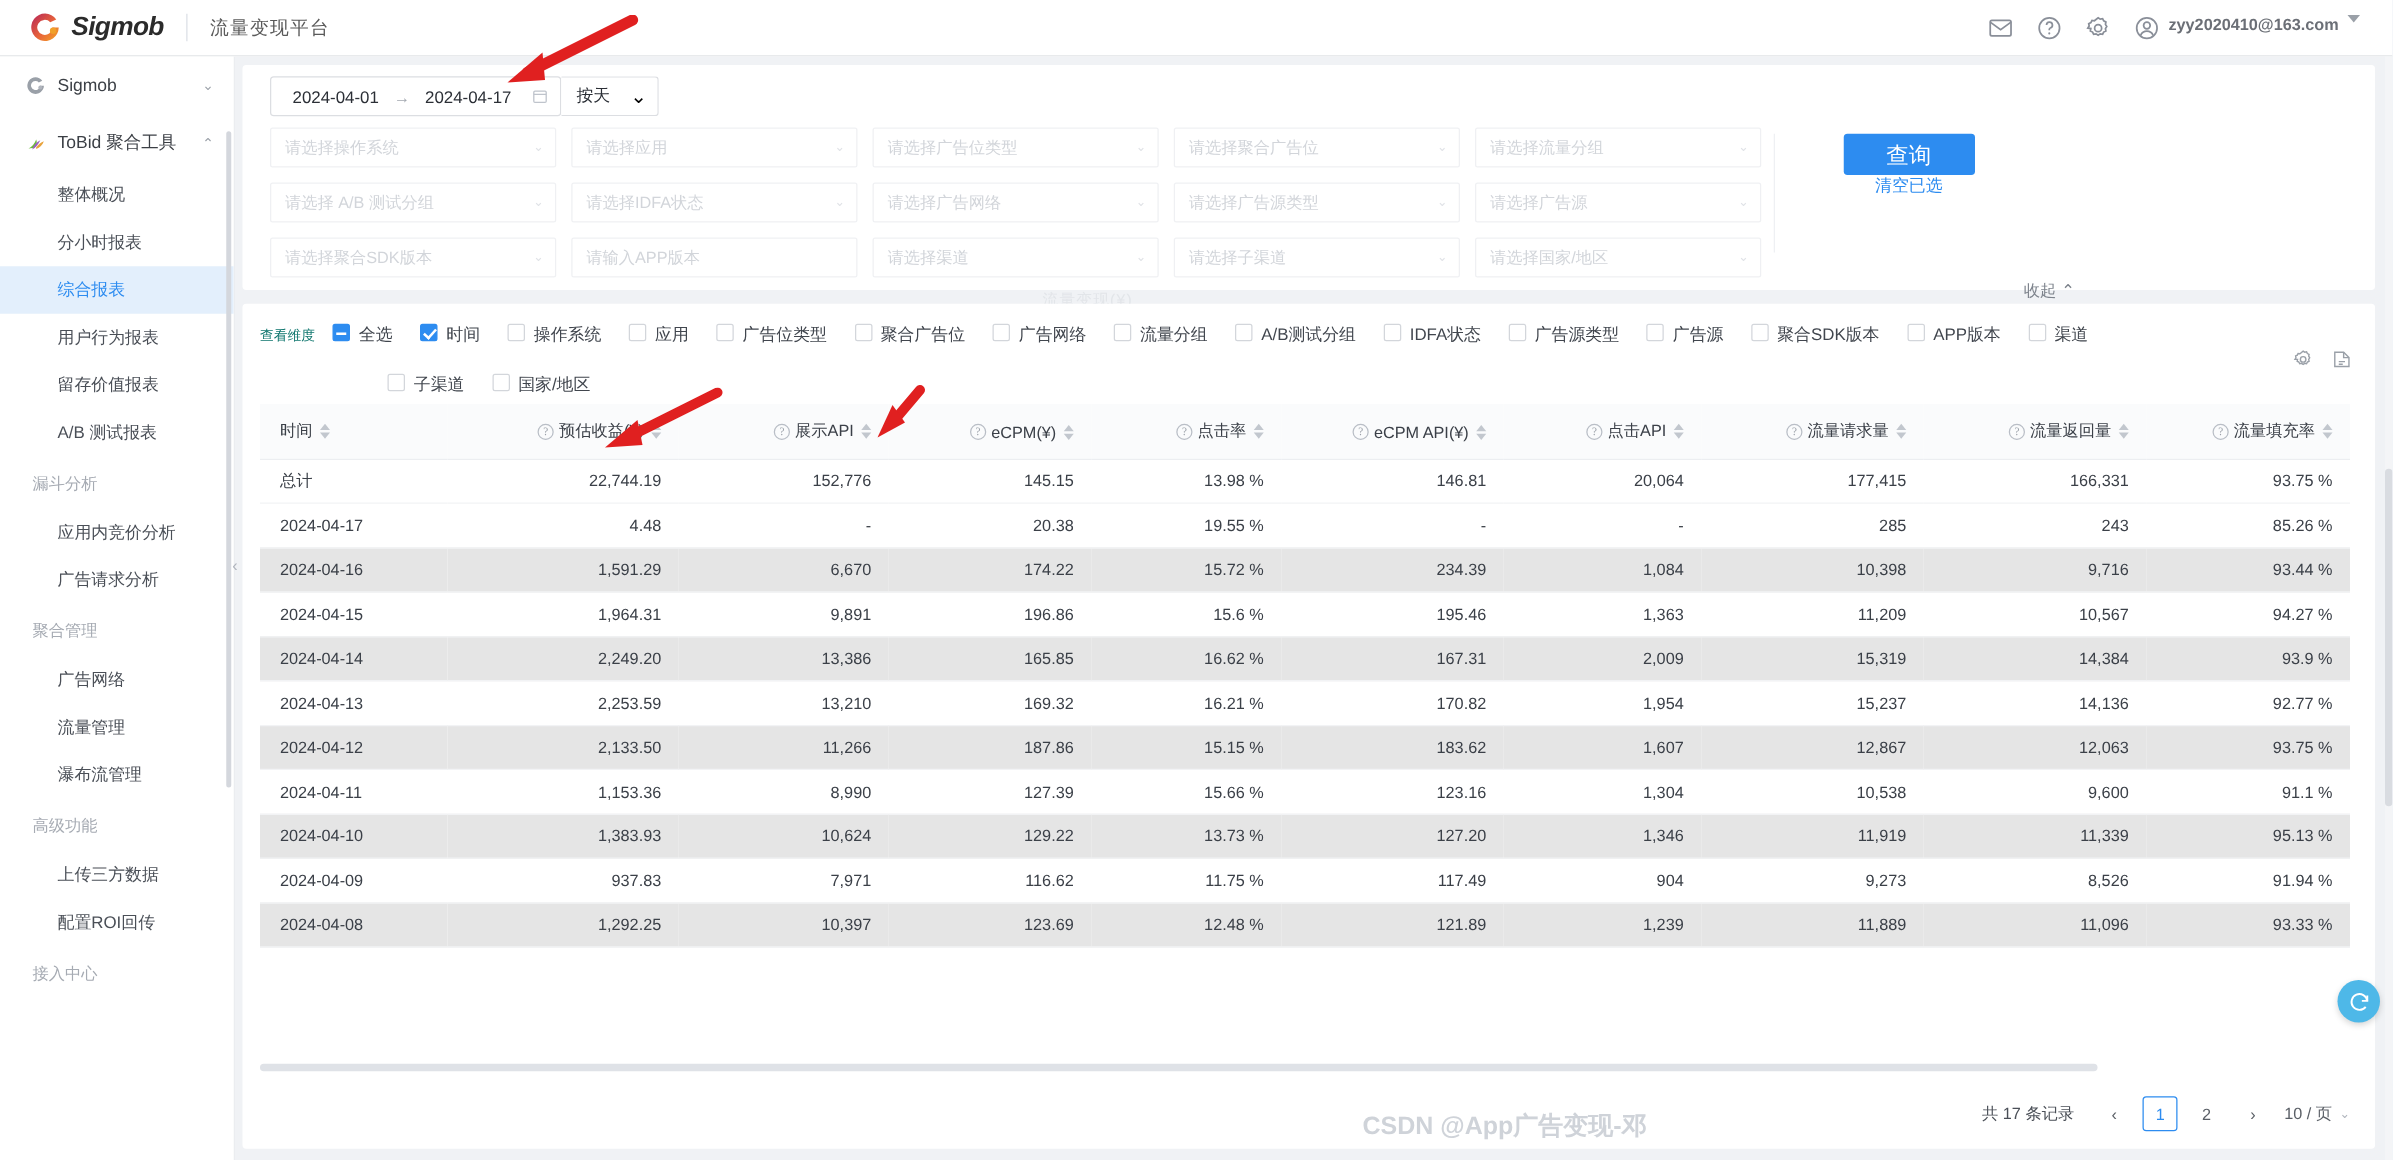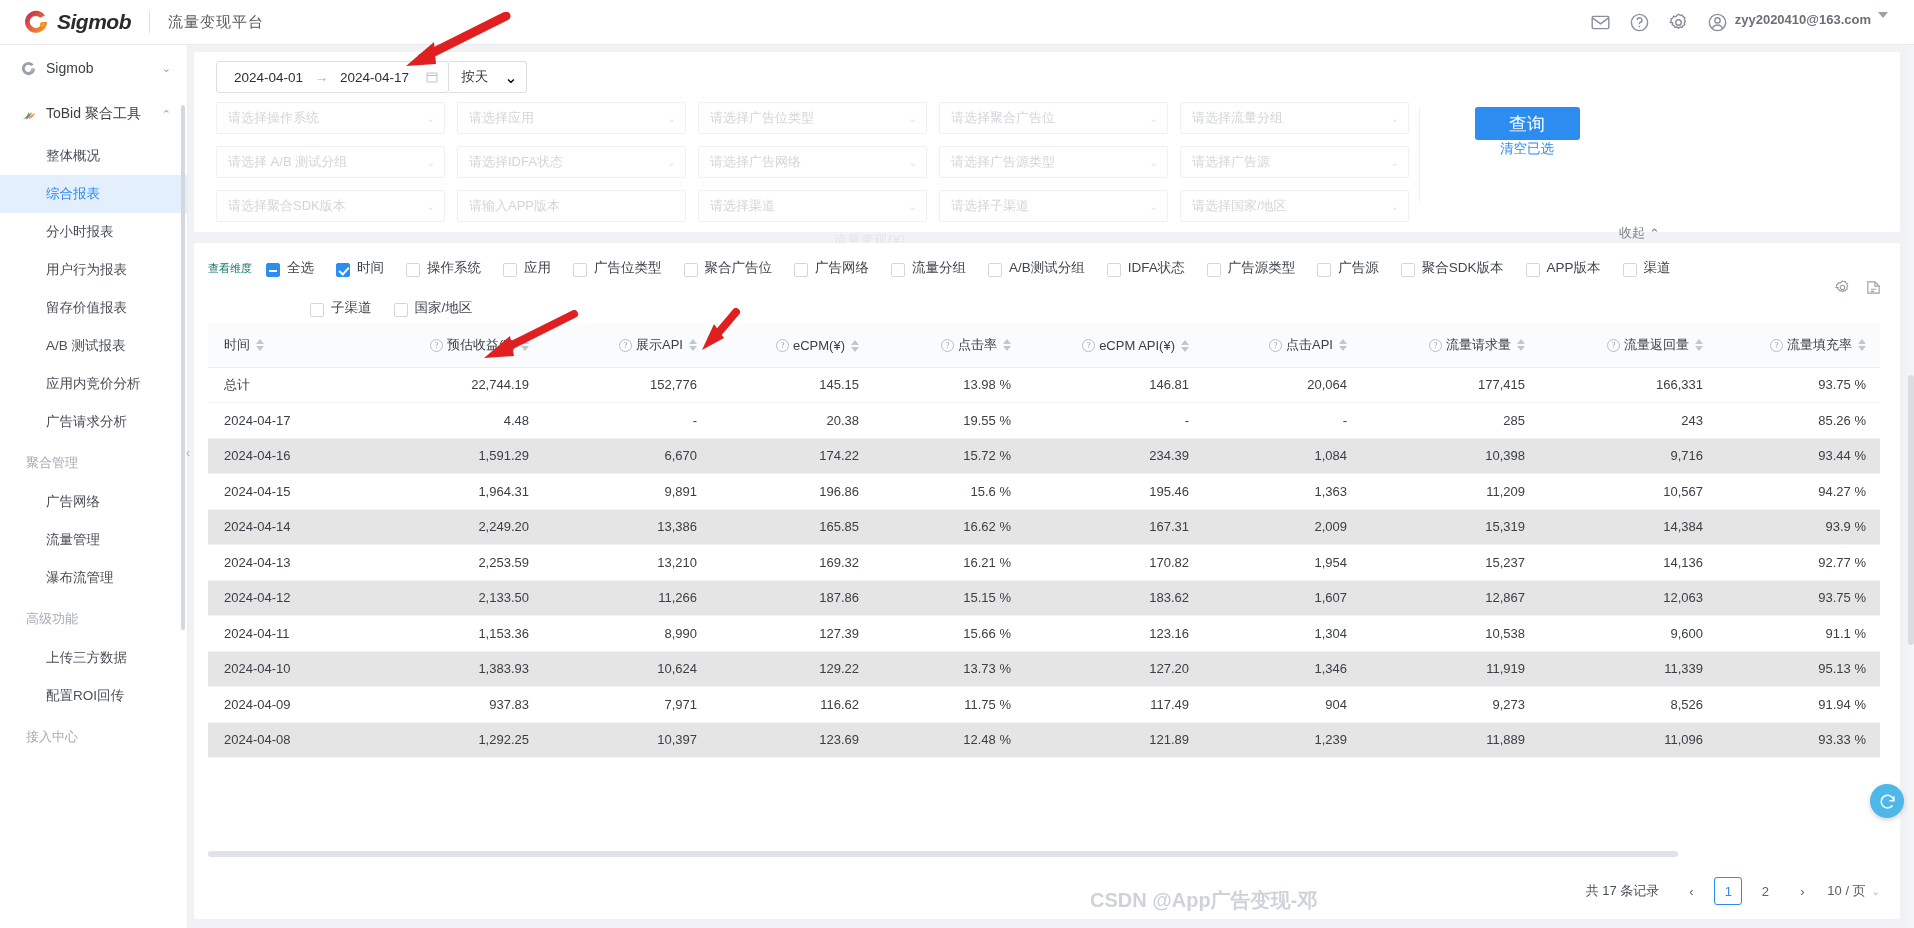--- a/index.html
+++ b/index.html
@@ -136,21 +136,21 @@
     position: absolute; top: 198px; left: 6px; width: 1706px; height: 676px;
     background: #fff; border-radius: 3px;
   }
   .dims {
     position: absolute; top: 10px; left: 14px; width: 1500px;
     display: flex; flex-wrap: wrap; align-items: center;
     row-gap: 10px; padding-top: 6px;
   }
   .dims-label { font-size: 11px; color: #0f766e; margin-right: 14px; }
   .dim {
-    display: flex; align-items: flex-end; margin-right: 22px;
+    display: flex; align-items: flex-start; margin-right: 22px;
     font-size: 13.5px; color: #41464e; cursor: pointer; white-space: nowrap;
   }
   .cbx {
     width: 14px; height: 14px; border: 1px solid #d3d6db; border-radius: 2px;
     background: #fff; margin-right: 7px; flex: none; position: relative;
   }
   .cbx.checked { background: #2d8cf0; border-color: #2d8cf0; }
   .cbx.checked::after {
     content: ""; position: absolute; left: 4px; top: 1px;
     width: 4px; height: 8px; border: solid #fff; border-width: 0 2px 2px 0;
@@ -324,25 +324,26 @@
           <path d="M9.5 12.5c2-2.5 4-4 6.5-5-1 3-3.5 5.5-6.5 6.5z" fill="#e8a33d"></path>
           <path d="M6 14.5c1.5-4 4-6.5 7-8-2 4-4.5 6.8-7 8z" fill="#9b5fc0"></path>
         </svg>
       </span>
       <span class="sg-label">ToBid 聚合工具</span>
       <span class="sg-chev">⌃</span>
     </div>
 
     <div id="side-sections">
         <div class="side-item">整体概况</div>
+        <div class="side-item">分小时报表</div>
         <div class="side-item active">综合报表</div>
-        <div class="side-item">分小时报表</div>
         <div class="side-item">用户行为报表</div>
         <div class="side-item">留存价值报表</div>
         <div class="side-item">A/B 测试报表</div>
+        <div class="side-section">漏斗分析</div>
         <div class="side-item">应用内竞价分析</div>
         <div class="side-item">广告请求分析</div>
         <div class="side-section">聚合管理</div>
         <div class="side-item">广告网络</div>
         <div class="side-item">流量管理</div>
         <div class="side-item">瀑布流管理</div>
         <div class="side-section">高级功能</div>
         <div class="side-item">上传三方数据</div>
         <div class="side-item">配置ROI回传</div>
         <div class="side-section">接入中心</div>

